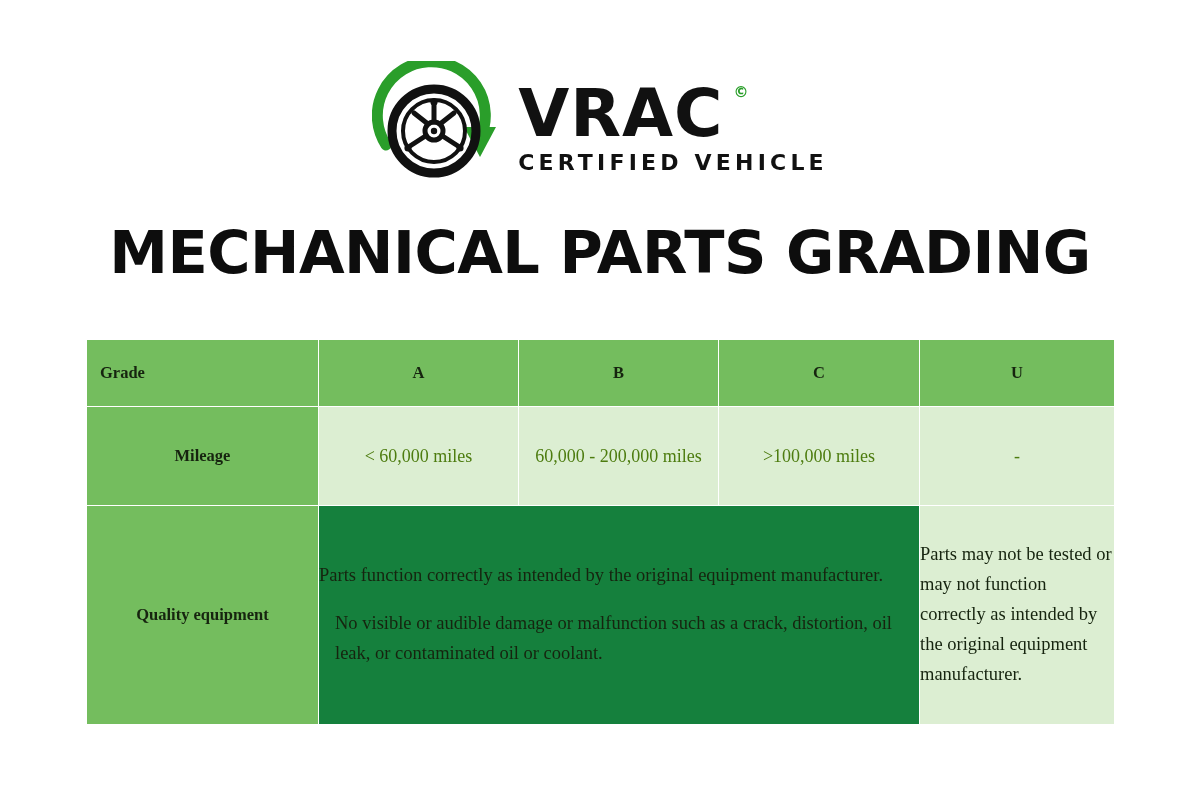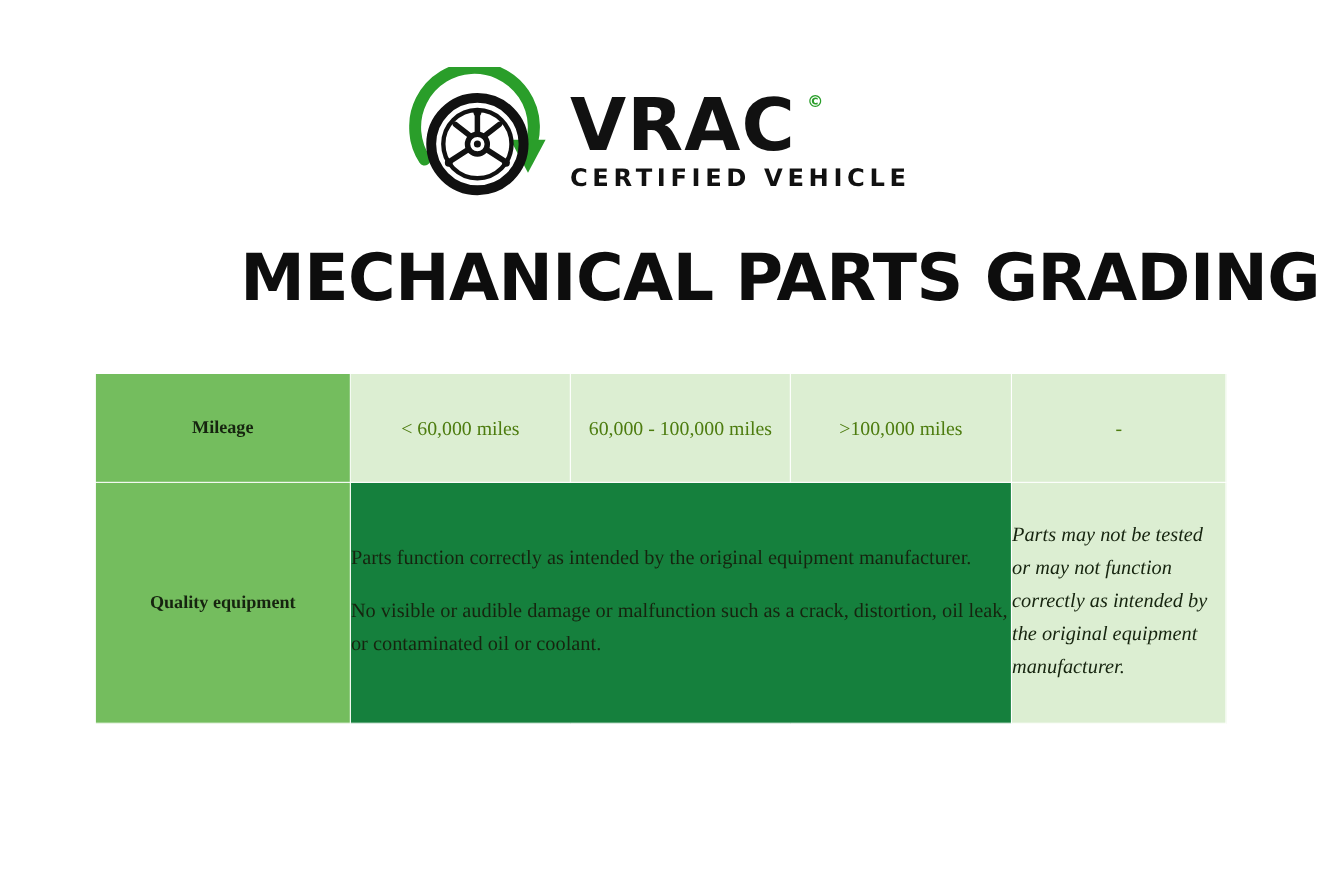--- a/index.html
+++ b/index.html
@@ -80,21 +80,21 @@
     color: #2a9e2a;
     margin-top: 5px;
   }
 
   
   .doc-title {
     position: absolute;
     top: 218px;
     left: 0;
     width: 1200px;
-    text-align: right;
+    text-align: center;
     font-family: "DejaVu Sans", sans-serif;
     font-weight: 700;
     font-size: 59px;
     letter-spacing: -0.5px;
     color: #0d0d0d;
   }
 
   
   .grading-table {
     position: absolute;
@@ -147,31 +147,30 @@
 
   .cell-quality {
     background: #15803d;
     text-align: left;
     font-size: 18.5px;
     color: #16240f;
     padding: 18px 20px 18px 22px;
     line-height: 1.62;
   }
   .cell-quality p { margin: 0 0 18px 0; }
-  .cell-quality p:last-child { margin-bottom: 0; }
+  .cell-quality p:last-child { margin-bottom: 0; padding-left: 16px; }
 
   .cell-quality-u {
     background: #dceed2;
     text-align: left;
     vertical-align: top;
     font-size: 18.5px;
     color: #16240f;
     padding: 18px 18px 18px 18px;
     line-height: 1.62;
-    font-style: italic;
   }
   .row-quality td { height: 219px; }
 </style>
 </head>
 <body>
 
 <div class="page">
 
   <div class="logo-block">
     <div class="logo-inner">
@@ -214,25 +213,32 @@
 
   <table class="grading-table">
     <colgroup>
       <col style="width:232px">
       <col style="width:200px">
       <col style="width:200px">
       <col style="width:201px">
       <col style="width:195px">
     </colgroup>
     <tbody>
+      <tr class="hdr-row">
+        <td class="hdr-label">Grade</td>
+        <td>A</td>
+        <td>B</td>
+        <td>C</td>
+        <td>U</td>
+      </tr>
 
       <tr class="row-mileage">
         <td class="row-label">Mileage</td>
         <td class="cell-mileage">&lt; 60,000 miles</td>
-        <td class="cell-mileage">60,000 - 100,000 miles</td>
+        <td class="cell-mileage">60,000 - 200,000 miles</td>
         <td class="cell-mileage">&gt;100,000 miles</td>
         <td class="cell-mileage">-</td>
       </tr>
 
       <tr class="row-quality">
         <td class="row-label">Quality equipment</td>
         <td class="cell-quality" colspan="3">
           <p>Parts function correctly as intended by the original equipment manufacturer.</p>
           <p>No visible or audible damage or malfunction such as a crack, distortion, oil leak, or contaminated oil or coolant.</p>
         </td>

